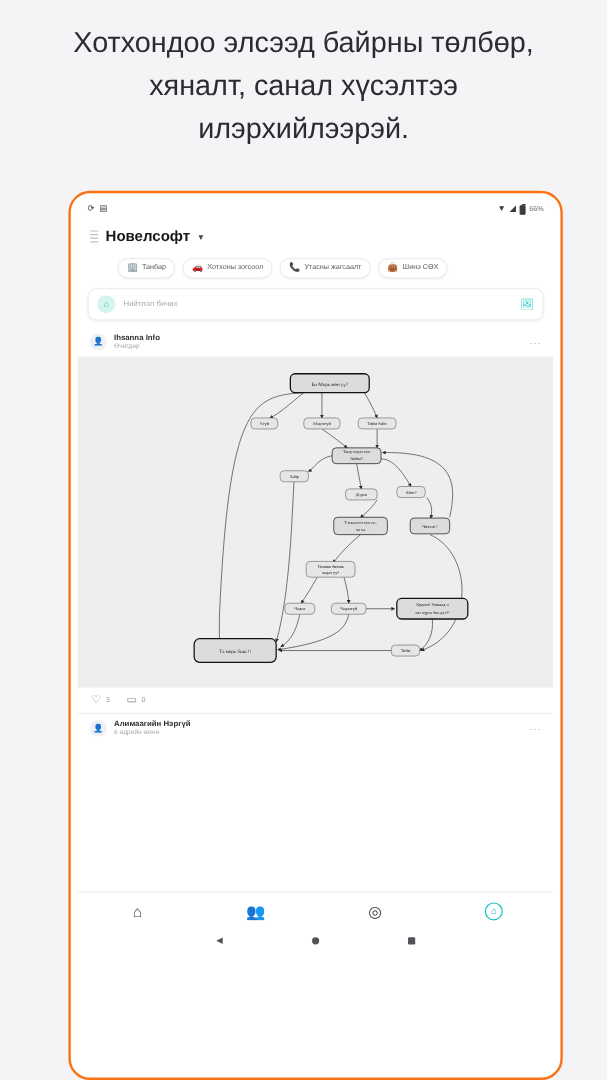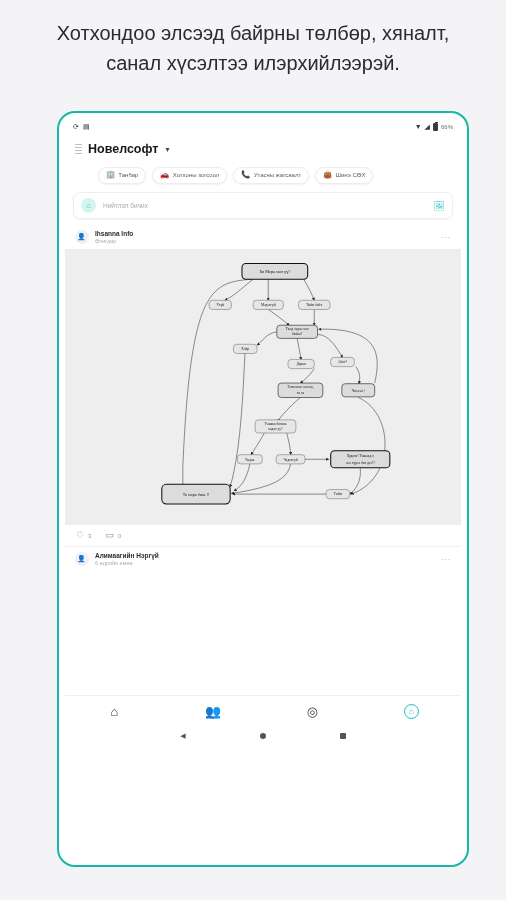--- a/index.html
+++ b/index.html
@@ -15,29 +15,29 @@
     background: #f4f4f6;
   }
   .promo-title {
     margin-top: 36px;
     font-size: 30px; font-weight: bold;
     color: #16c3c0; letter-spacing: 0.3px;
   }
   .promo-sub {
     margin-top: 18px;
     width: 430px; text-align: center;
-    font-size: 20px; line-height: 1.5;
+    font-size: 24px; line-height: 1.5;
     color: #2b2b30; font-weight: 400;
   }
 
   
   .device {
     margin-top: 33px;
     width: 412px; height: 756px;
-    border: 2px solid #14b8a6;
+    border: 2px solid #f97316;
     border-radius: 18px;
     background: #ffffff;
     overflow: hidden;
     display: flex; flex-direction: column;
     position: relative;
     margin-left: 20px;
   }
   .screen {
     margin: 6px; width: 396px; height: 626px;
     background: #ffffff;

